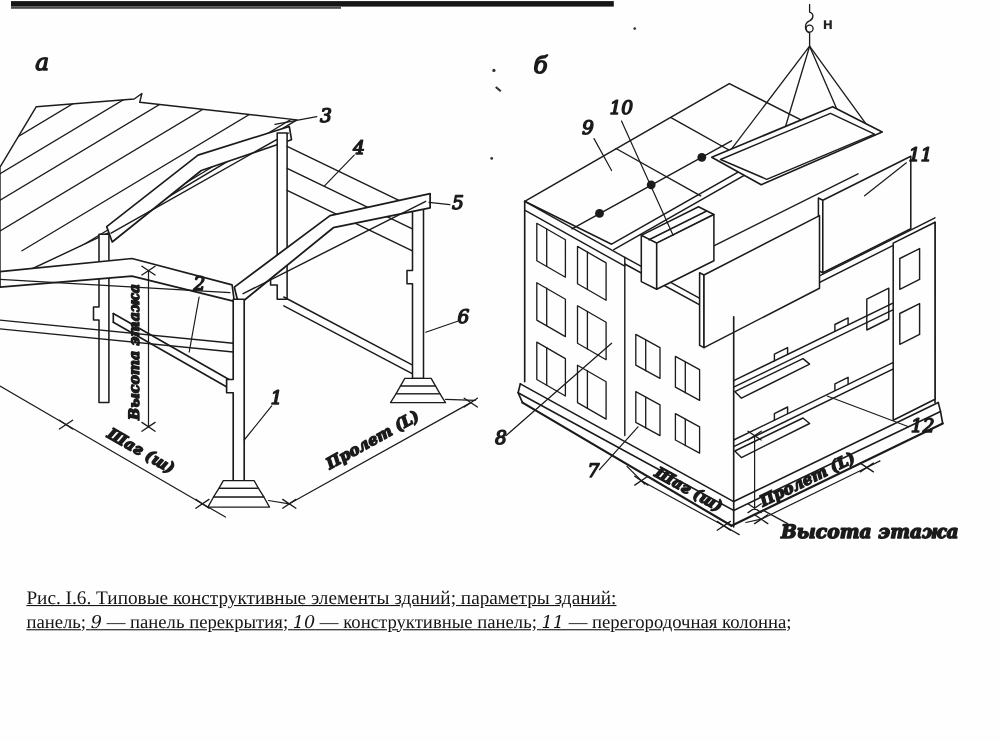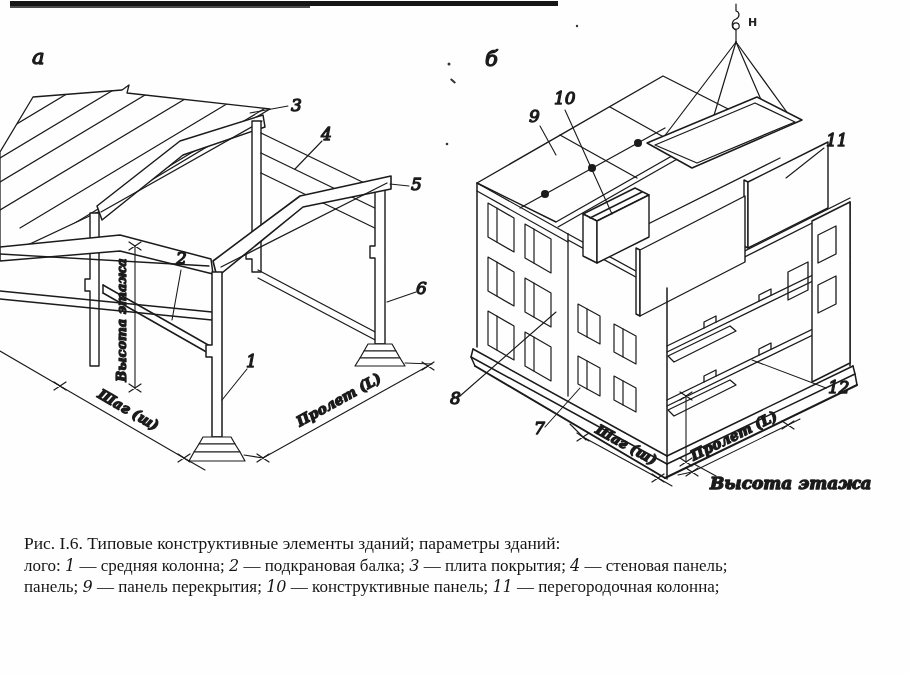--- a/index.html
+++ b/index.html
@@ -3,21 +3,21 @@
 <meta charset="utf-8">
 <style>
   html,body{margin:0;padding:0;}
   .page{position:relative;width:910px;height:674px;background:#fefefe;overflow:hidden;
         font-family:"Liberation Serif",serif;color:#151515;}
   .scanbar1{position:absolute;left:10px;top:1px;width:548px;height:5px;background:#161616;}
   .scanbar2{position:absolute;left:10px;top:6px;width:300px;height:2px;background:#4a4a4a;}
   .straymark{position:absolute;left:748px;top:16px;font:bold 11px "DejaVu Sans",sans-serif;color:#222;}
   .figsvg{position:absolute;left:0;top:0;}
   .caption{position:absolute;left:24px;top:533px;width:874px;font-size:17px;line-height:21.6px;}
-  .caption .cl{white-space:nowrap;}
+  .caption .cl{white-space:nowrap;text-decoration:underline;}
   .caption .cl1{font-size:17.5px;}
   .caption .it{font-style:italic;font-family:"DejaVu Serif",serif;font-size:16px;}
   text{fill:#1b1b1b;}
   .lbl{font:italic 17px "DejaVu Serif",serif;}
   .biglbl{font:italic 21px "DejaVu Serif",serif;}
   .dimtxt{font:italic bold 14px "DejaVu Serif",serif;}
   .dimtxt2{font:italic bold 13px "DejaVu Serif",serif;}
   .dimtxt3{font:italic bold 17px "DejaVu Serif",serif;}
 </style>
 </head>
@@ -300,16 +300,15 @@
         <circle cx="449" cy="64" r="1.5"></circle>
         <rect x="450" y="80" width="6" height="2" transform="rotate(40 453 81)"></rect>
         <circle cx="577" cy="26" r="1.2"></circle>
         <circle cx="447" cy="144" r="1.3"></circle>
       </g>
     </g>
   </svg>
 
   <div class="caption">
     <div class="cl cl1"><span>Рис. I.6. Типовые конструктивные элементы зданий; параметры зданий:</span></div>
-    <div class="cl"><span>лого: </span><span class="it">1</span><span> — средняя колонна; </span><span class="it">2</span><span> — подкрановая балка; </span><span class="it">3</span><span> — плита покрытия; </span><span class="it">4</span><span> — стеновая панель;</span></div>
     <div class="cl"><span>панель; </span><span class="it">9</span><span> — панель перекрытия; </span><span class="it">10</span><span> — конструктивные панель; </span><span class="it">11</span><span> — перегородочная колонна;</span></div>
   </div>
 </div>
 
 </body></html>

